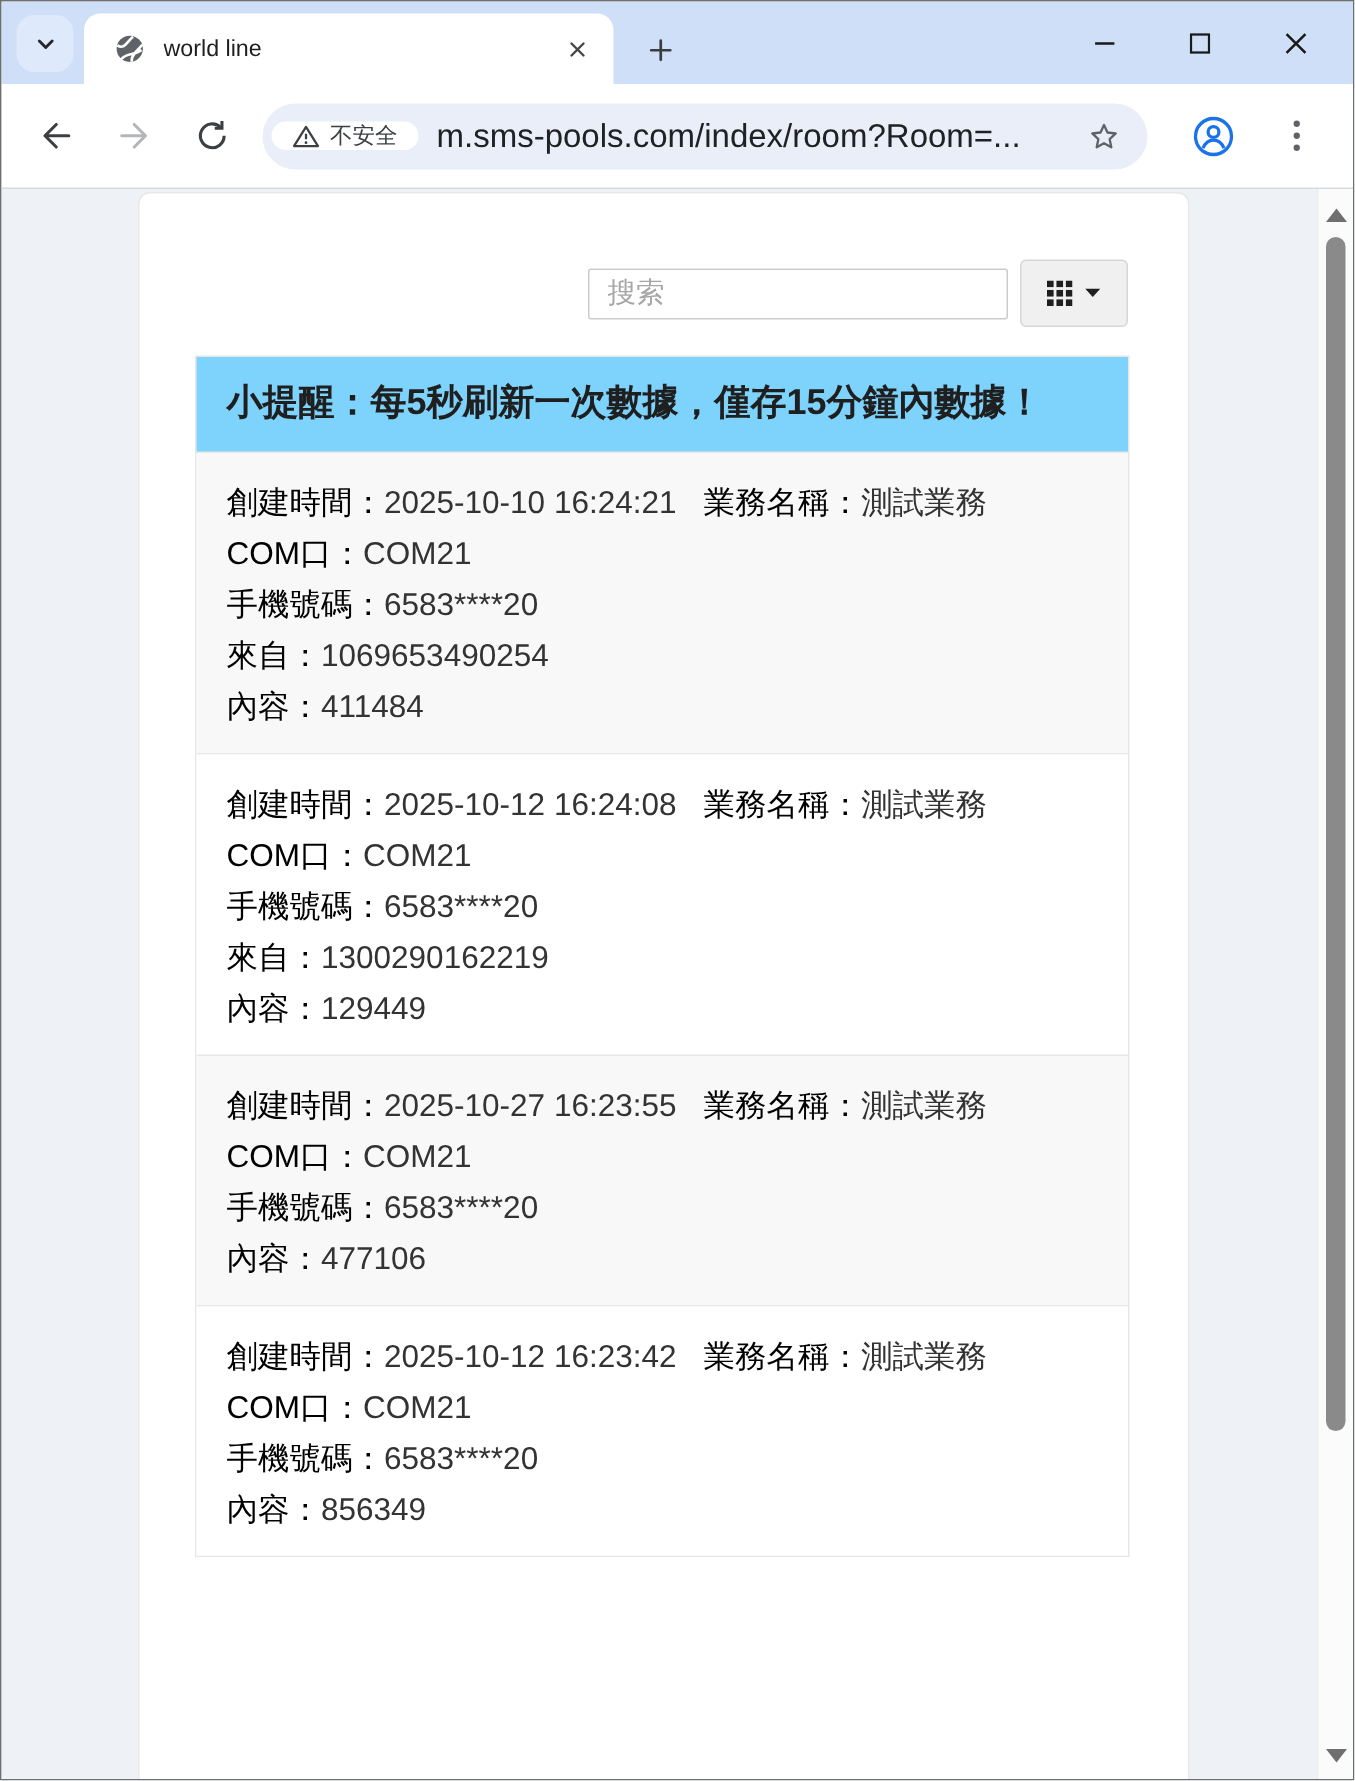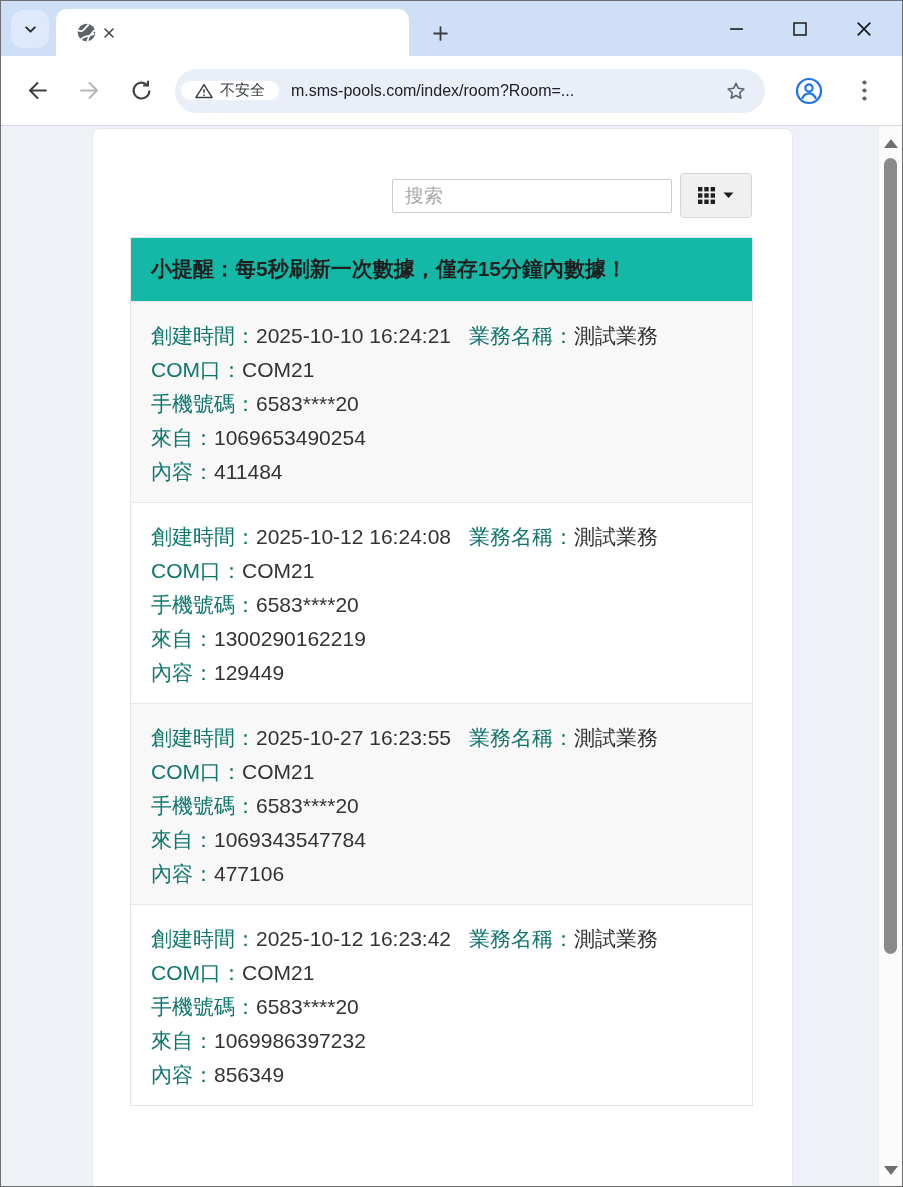--- a/index.html
+++ b/index.html
@@ -91,21 +91,21 @@
     height:19px; border-radius:17px;
     background:#ffffff;
     display:flex; align-items:center;
     padding:0 14px; gap:7px;
     border:none; cursor:pointer;
     flex:0 0 auto;
   }
   .security-chip span { font-size:15px; color:#3c4043; white-space:nowrap; }
   .url-text {
     margin-left:12px; flex:1;
-    font-size:16px; color:#202124;
+    font-size:22px; color:#202124;
     white-space:nowrap; overflow:hidden;
   }
   .star-btn {
     width:30px; height:30px; border:none; background:transparent;
     display:flex; align-items:center; justify-content:center;
     cursor:pointer; flex:0 0 auto;
   }
   .profile-btn {
     margin-left:26px;
     width:36px; height:36px; border:none; background:transparent;
@@ -154,36 +154,36 @@
     display:flex; align-items:center; justify-content:center;
     gap:8px; cursor:pointer;
   }
 
   .data-table {
     margin:19px 39px 0 37px;
     border:1px solid #e6e6e6;
   }
   .alert-row {
     padding:16px 20px 17px 20px;
-    font-size:21px; font-weight:bold; color:#1f1f1f;
+    font-size:24px; font-weight:bold; color:#1f1f1f;
     border-bottom:1px solid #e8e8e8;
-    background:#14b8a6;
+    background:#7dd3fc;
     line-height:30px;
   }
   .record {
     padding:17px 20px 13px 20px;
     font-size:21px; color:#333333;
     line-height:34px;
     background:#ffffff;
     border-bottom:1px solid #e8e8e8;
   }
   .record:last-child { border-bottom:none; }
   .record.stripe { background:#f8f8f8; }
   .rec-line { white-space:nowrap; }
-  .lbl { color:#0f766e; }
+  .lbl { color:#000000; }
   .val { color:#333; }
   .pair-gap { margin-left:18px; }
 
   
   .scrollbar {
     position:absolute; right:0; top:0; bottom:0;
     width:24px;
     background:#fbfbfb;
     border-left:1px solid #eeeeee;
   }
@@ -226,20 +226,21 @@
       </span>
     </button>
 
     <div class="tab">
       <span>
         <svg width="21" height="21" viewBox="0 0 24 24">
           <circle cx="12" cy="12" r="10" fill="#5f6368"></circle>
           <path d="M2.5 9.5 C8 13, 10 6.5, 14.5 2.8 M5.5 20 C10 14.5, 15.5 17.5, 21 13 M13.5 21.8 C12.5 17, 18 13.5, 21.5 9" stroke="#ffffff" stroke-width="2" fill="none"></path>
         </svg>
       </span>
+      <span class="tab-title">world line</span>
       <button class="tab-close">
         <span>
           <svg width="14" height="14" viewBox="0 0 14 14">
               <path d="M3 3 L11 11 M11 3 L3 11" stroke="#45474a" stroke-width="1.6" stroke-linecap="round"></path>
             </svg>
         </span>
       </button>
     </div>
 
     <button class="newtab-btn">
@@ -389,31 +390,29 @@
           <div class="rec-line"><span class="lbl">來自：</span><span class="val">1300290162219</span></div>
           <div class="rec-line"><span class="lbl">內容：</span><span class="val">129449</span></div>
         </div>
 
         <div class="record stripe">
           <div class="rec-line">
             <span class="lbl">創建時間：</span><span class="val">2025-10-27 16:23:55</span><span class="lbl pair-gap">業務名稱：</span><span class="val">測試業務</span>
           </div>
           <div class="rec-line"><span class="lbl">COM口：</span><span class="val">COM21</span></div>
           <div class="rec-line"><span class="lbl">手機號碼：</span><span class="val">6583****20</span></div>
-          <div class="rec-line"><span class="lbl">來自：</span><span class="val">1069343547784</span></div>
           <div class="rec-line"><span class="lbl">內容：</span><span class="val">477106</span></div>
         </div>
 
         <div class="record">
           <div class="rec-line">
             <span class="lbl">創建時間：</span><span class="val">2025-10-12 16:23:42</span><span class="lbl pair-gap">業務名稱：</span><span class="val">測試業務</span>
           </div>
           <div class="rec-line"><span class="lbl">COM口：</span><span class="val">COM21</span></div>
           <div class="rec-line"><span class="lbl">手機號碼：</span><span class="val">6583****20</span></div>
-          <div class="rec-line"><span class="lbl">來自：</span><span class="val">1069986397232</span></div>
           <div class="rec-line"><span class="lbl">內容：</span><span class="val">856349</span></div>
         </div>
       </div>
     </div>
 
     <div class="scrollbar">
       <div class="sb-arrow-up"></div>
       <div class="sb-thumb"></div>
       <div class="sb-arrow-down"></div>
     </div>

